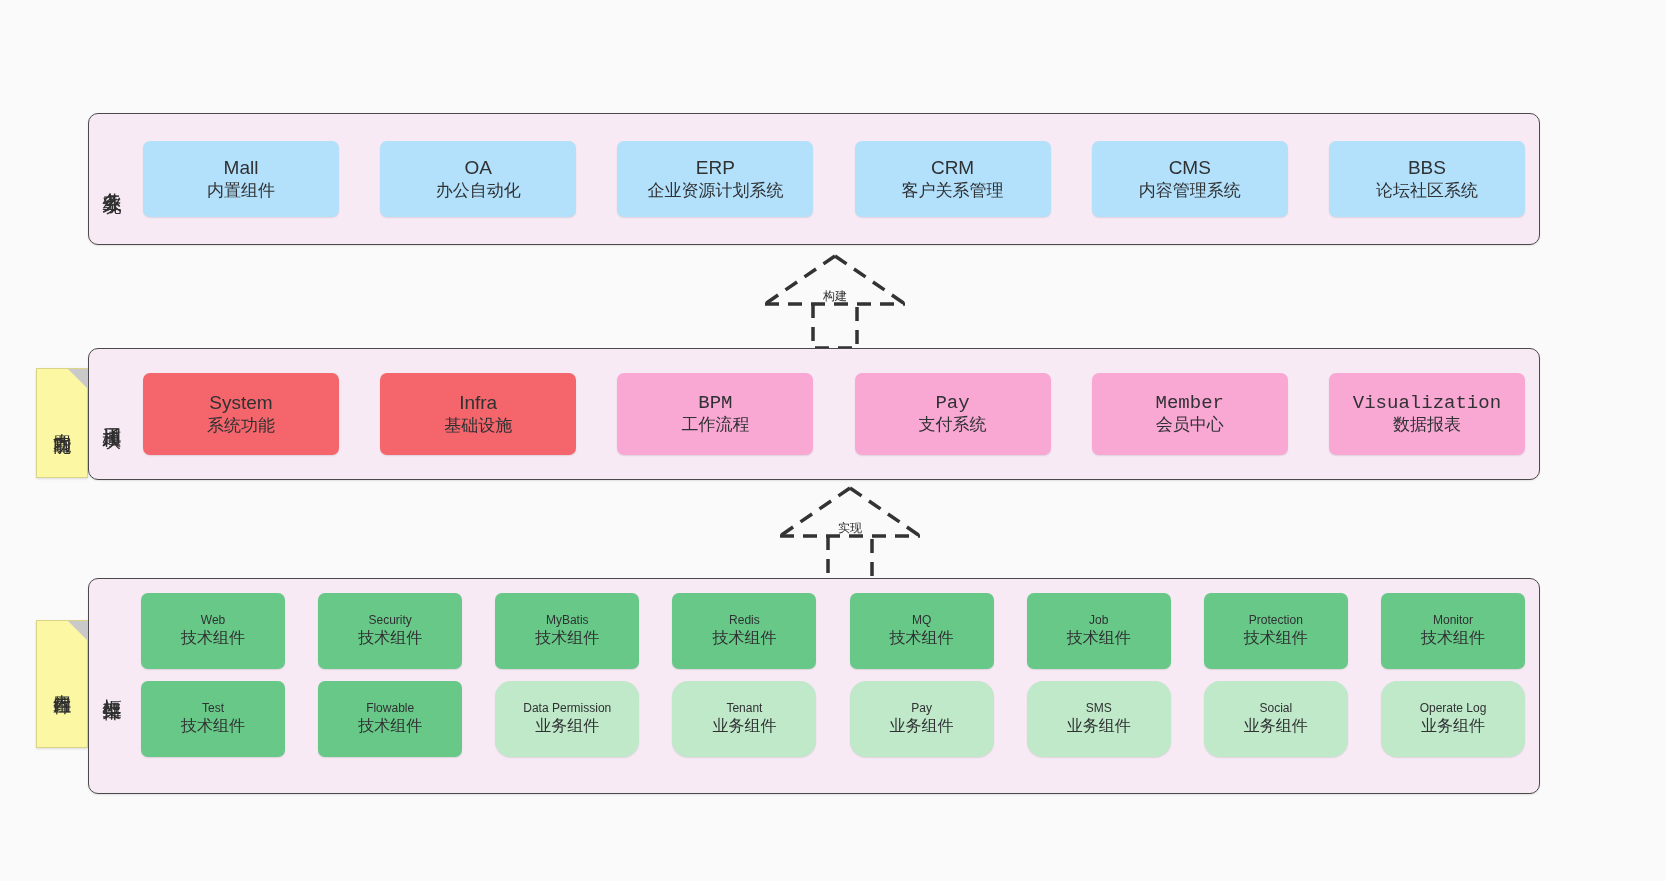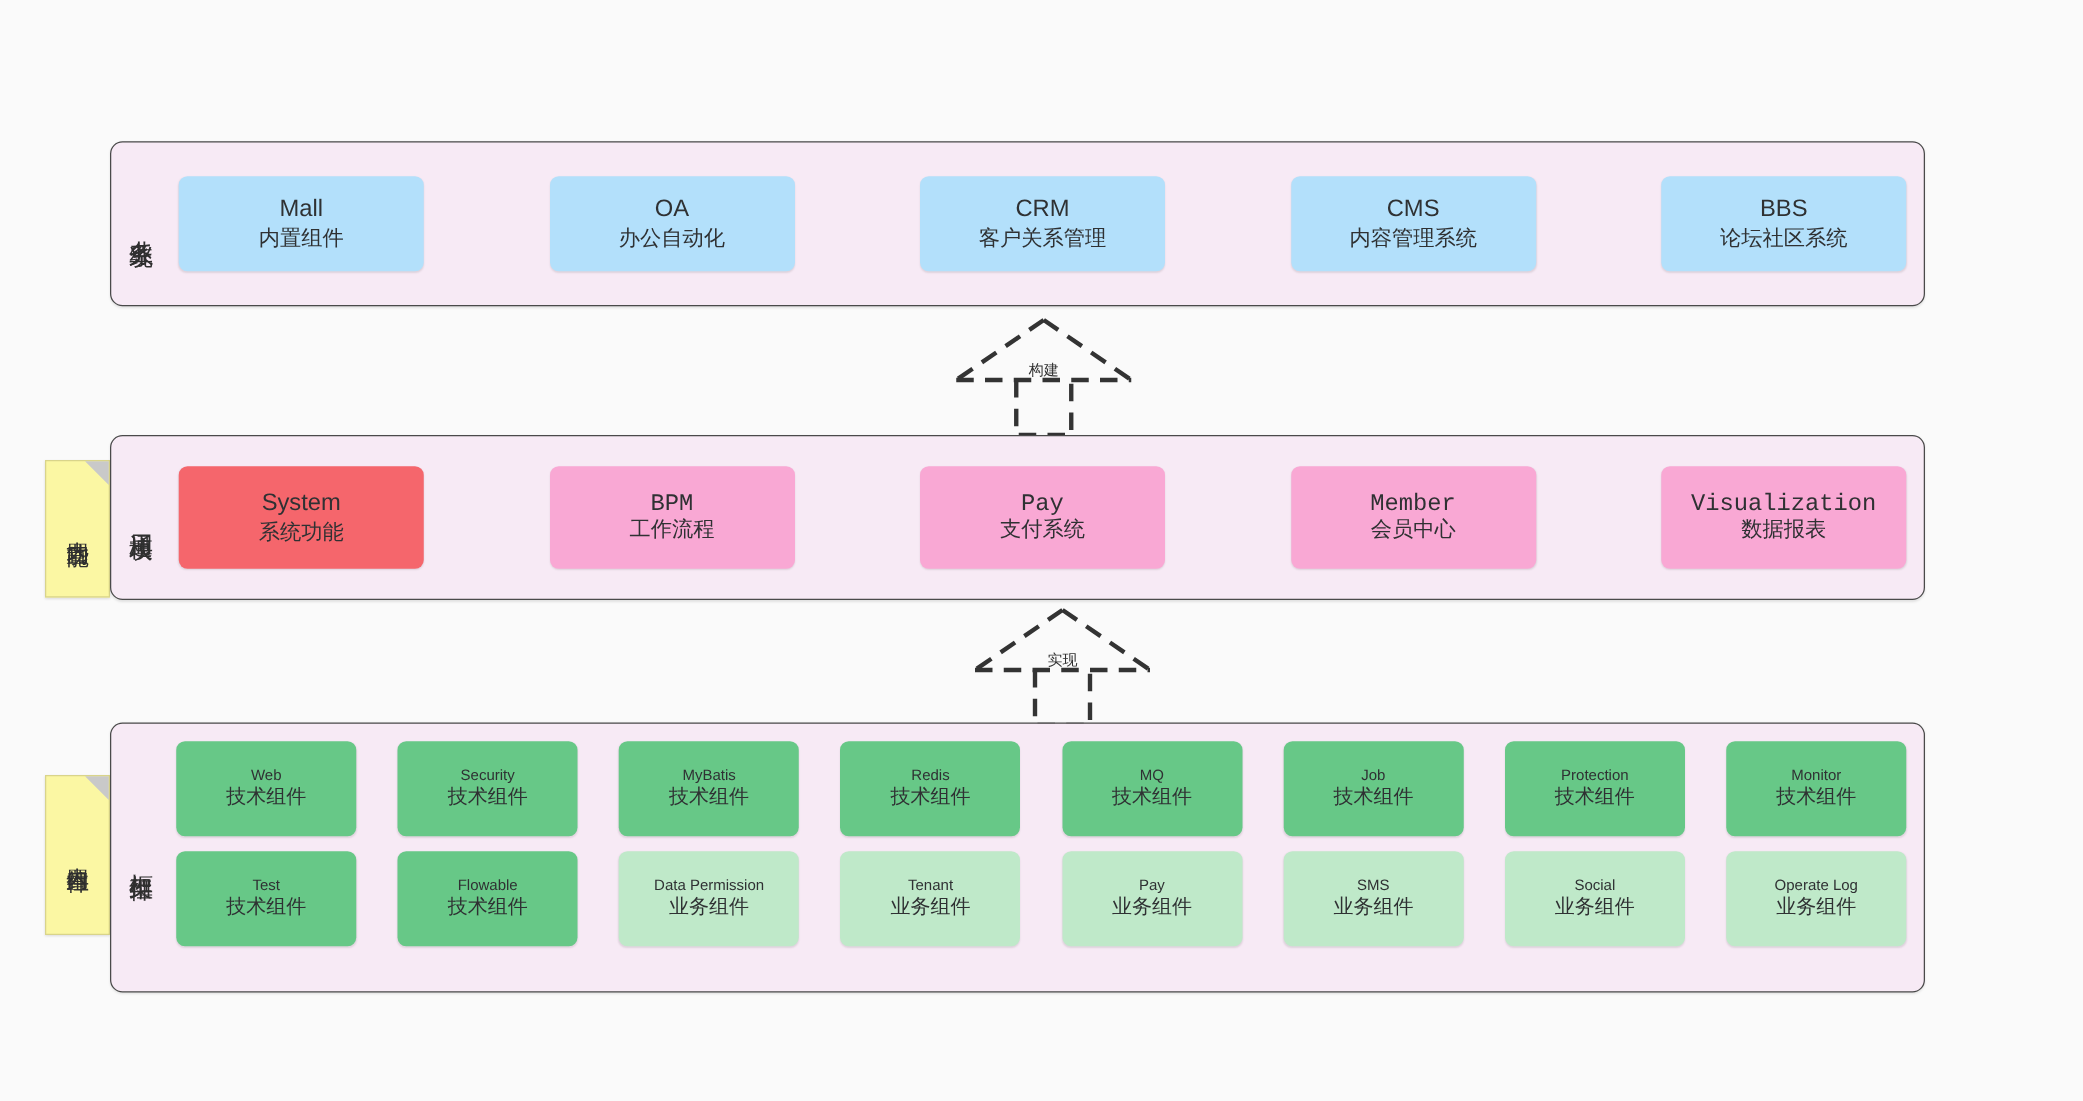--- a/index.html
+++ b/index.html
@@ -109,21 +109,21 @@
     display: flex;
     justify-content: space-between;
     gap: 10px;
   }
   .fw-row + .fw-row { margin-top: 12px; }
   .card-fw {
     width: 144px;
     height: 76px;
   }
   .card-fw.tech { background: #67C887; }
-  .card-fw.biz  { background: #BFE9C9; }
+  .card-fw.biz  { background: #BFE9C9; border-radius: 16px; }
   .card-fw .en { font-size: 12px; }
   .card-fw .cn { font-size: 16px; }
 
   
   .sticky {
     position: absolute;
     width: 52px;
     background: #FBF7A3;
     border: 1px solid #d9d48a;
     box-sizing: border-box;
@@ -180,20 +180,24 @@
     <div class="layer-body" id="biz-body">
         <div class="card card-biz">
           <span class="en">Mall</span>
           <span class="cn">内置组件</span>
         </div>
         <div class="card card-biz">
           <span class="en">OA</span>
           <span class="cn">办公自动化</span>
         </div>
         <div class="card card-biz">
+          <span class="en">ERP</span>
+          <span class="cn">企业资源计划系统</span>
+        </div>
+        <div class="card card-biz">
           <span class="en">CRM</span>
           <span class="cn">客户关系管理</span>
         </div>
         <div class="card card-biz">
           <span class="en">CMS</span>
           <span class="cn">内容管理系统</span>
         </div>
         <div class="card card-biz">
           <span class="en">BBS</span>
           <span class="cn">论坛社区系统</span>
@@ -213,20 +217,24 @@
 
   <div class="sticky" id="sticky-func">内置功能</div>
 
   <div class="layer" id="mod-layer">
     <div class="layer-title">通用模块</div>
     <div class="layer-body" id="mod-body">
         <div class="card card-mod strong">
           <span class="en">System</span>
           <span class="cn">系统功能</span>
         </div>
+        <div class="card card-mod strong">
+          <span class="en">Infra</span>
+          <span class="cn">基础设施</span>
+        </div>
         <div class="card card-mod soft">
           <span class="en">BPM</span>
           <span class="cn">工作流程</span>
         </div>
         <div class="card card-mod soft">
           <span class="en">Pay</span>
           <span class="cn">支付系统</span>
         </div>
         <div class="card card-mod soft">
           <span class="en">Member</span>

